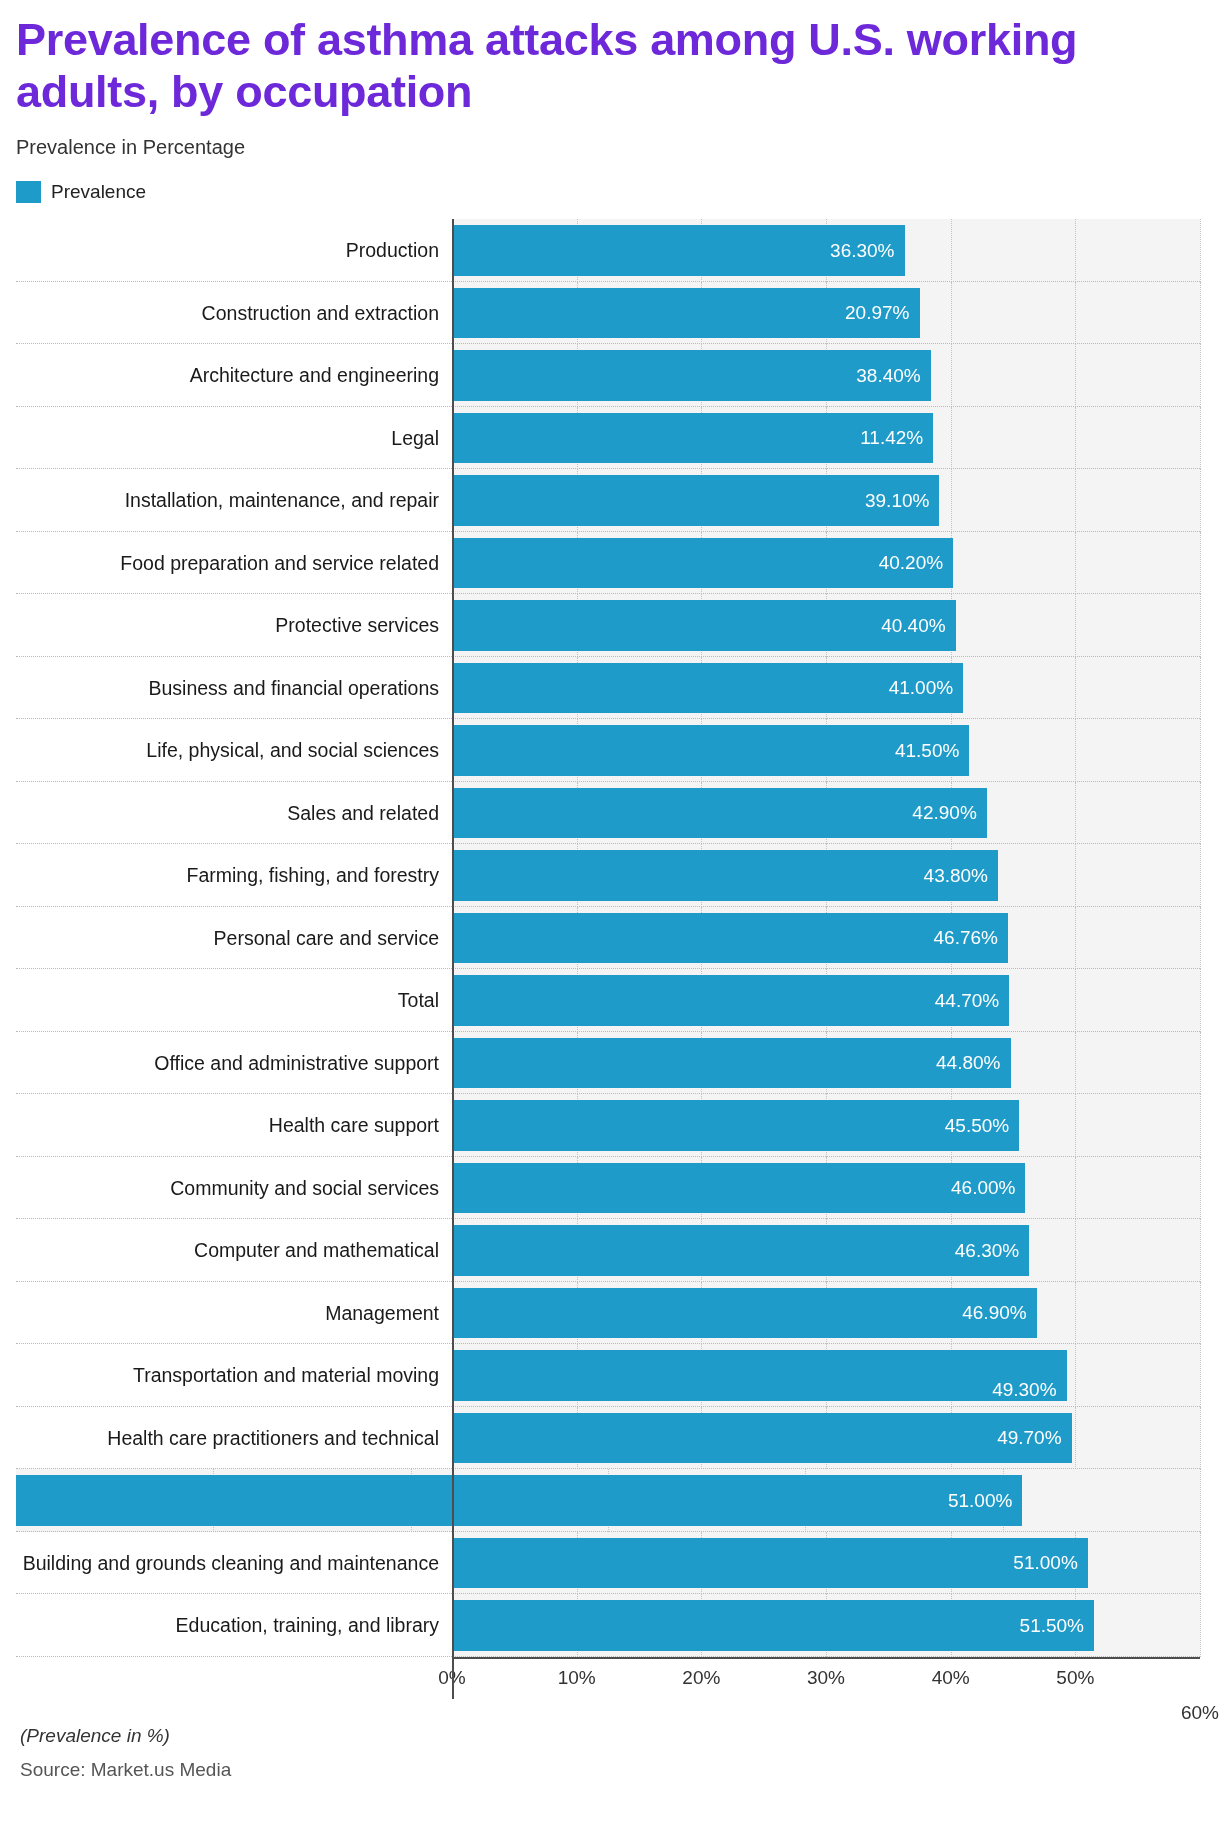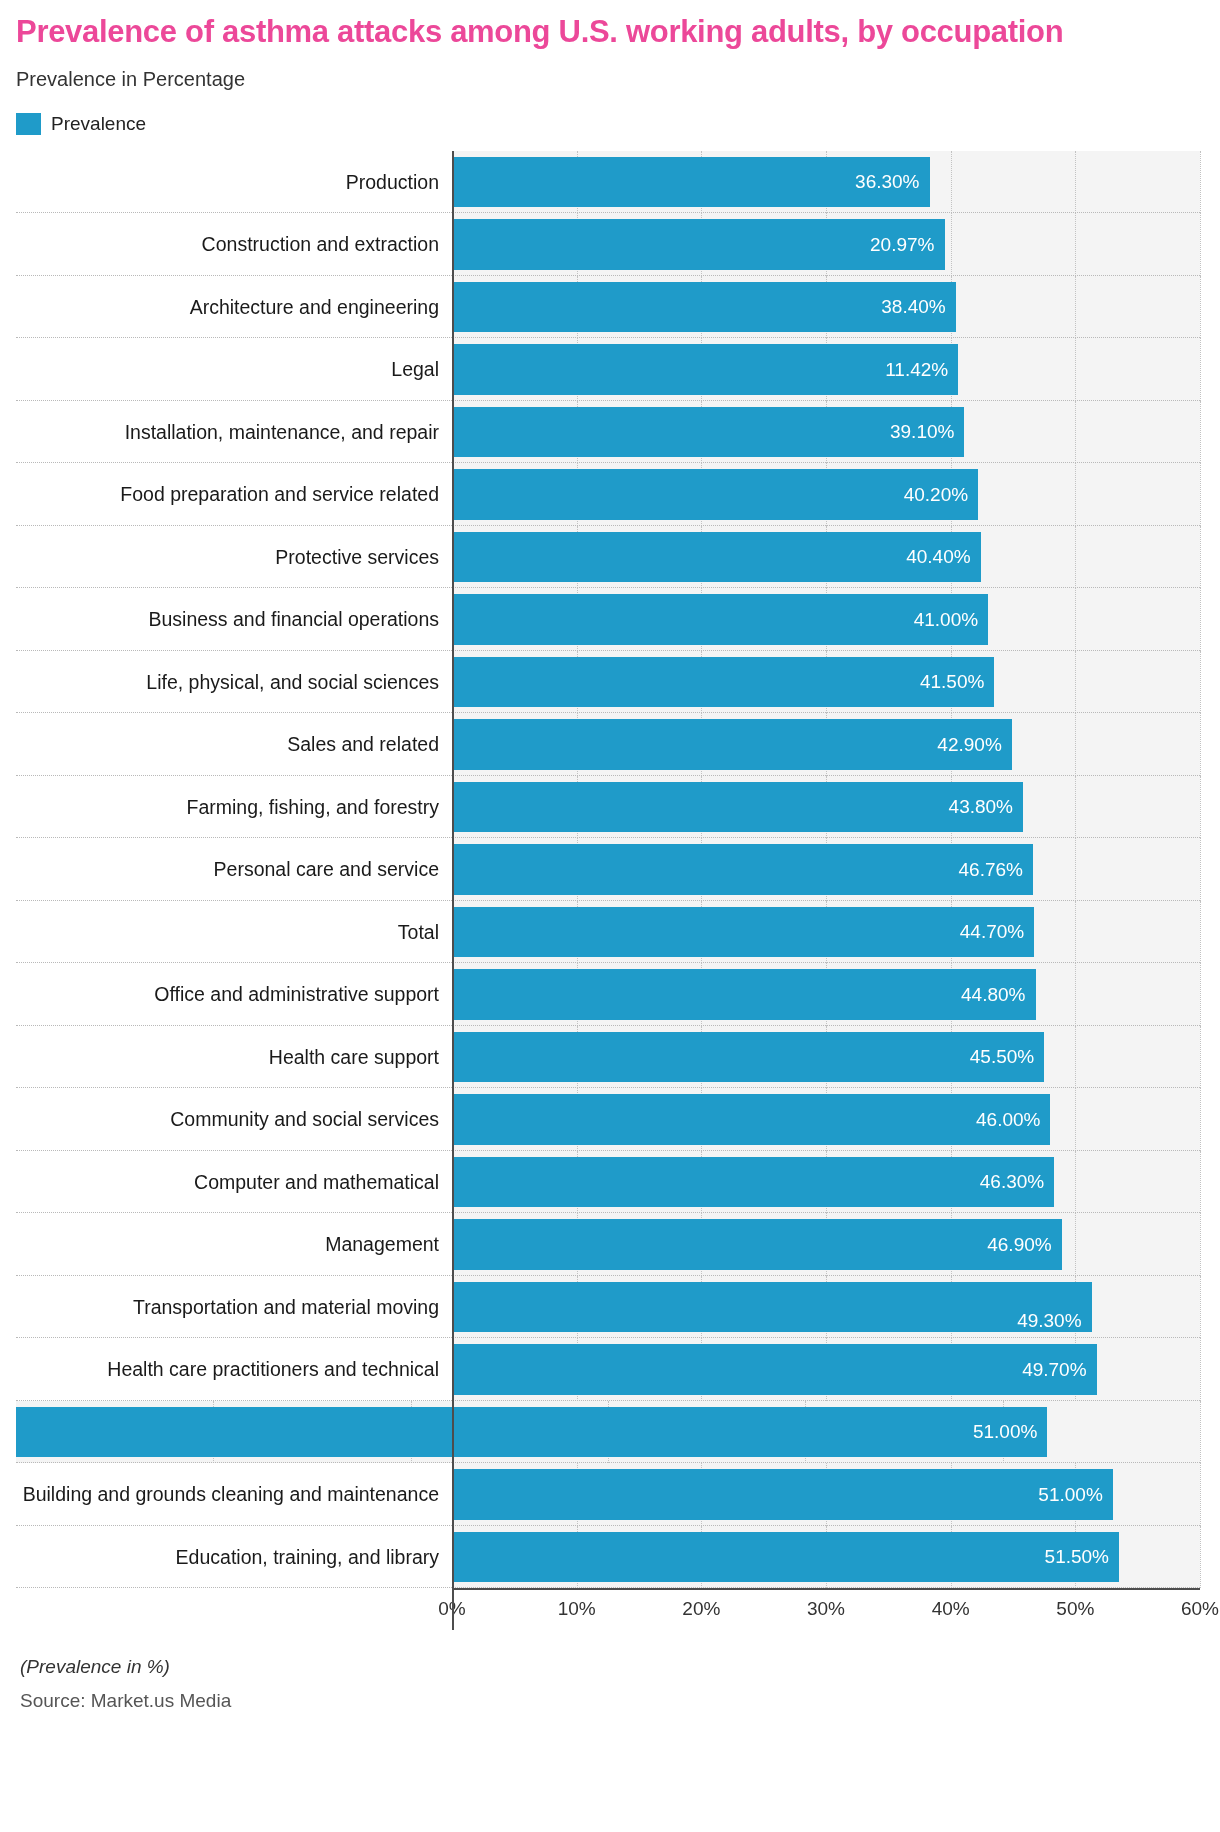--- a/index.html
+++ b/index.html
@@ -16,24 +16,24 @@
     overflow: hidden;
   }
   .page {
     padding: 14px 20px 0 16px;
     box-sizing: border-box;
     width: 1220px;
     height: 1832px;
     position: relative;
   }
   .title {
-    font-size: 31px;
+    font-size: 45px;
     font-weight: bold;
     line-height: 1.16;
-    color: #ec4899;
+    color: #6d28d9;
     letter-spacing: -0.3px;
     margin: 0 0 0 0;
     max-width: 1190px;
   }
   .subtitle {
     font-size: 20px;
     color: #333333;
     margin-top: 18px;
   }
   .legend {
@@ -103,21 +103,20 @@
   }
   .bar {
     position: absolute;
     left: 0;
     top: 0;
     bottom: 0;
     background: #1f9bc9;
     display: flex;
     align-items: center;
     justify-content: flex-end;
-    padding-left: 25px;
   }
   .bar-value {
     color: #ffffff;
     font-size: 19px;
     padding-right: 10px;
     white-space: nowrap;
   }
   
   .vgrid {
     position: absolute;
@@ -570,21 +569,21 @@
         </div>
       </div>
     <div class="axis-left"></div>
     <div class="xaxis" id="xaxis">
         <div class="xtick" style="left: 0%;">0%</div>
         <div class="xtick" style="left: 16.6667%;">10%</div>
         <div class="xtick" style="left: 33.3333%;">20%</div>
         <div class="xtick" style="left: 50%;">30%</div>
         <div class="xtick" style="left: 66.6667%;">40%</div>
         <div class="xtick" style="left: 83.3333%;">50%</div>
-        <div class="xtick" style="left: 100%;">60%</div>
+        <div class="xtick" style="left: 100%; margin-top: 35px;">60%</div>
       </div>
   </div>
 
   <div class="footer">
     <div class="footnote">(Prevalence in %)</div>
     <div class="source">Source: Market.us Media</div>
   </div>
 
 </div>
 

